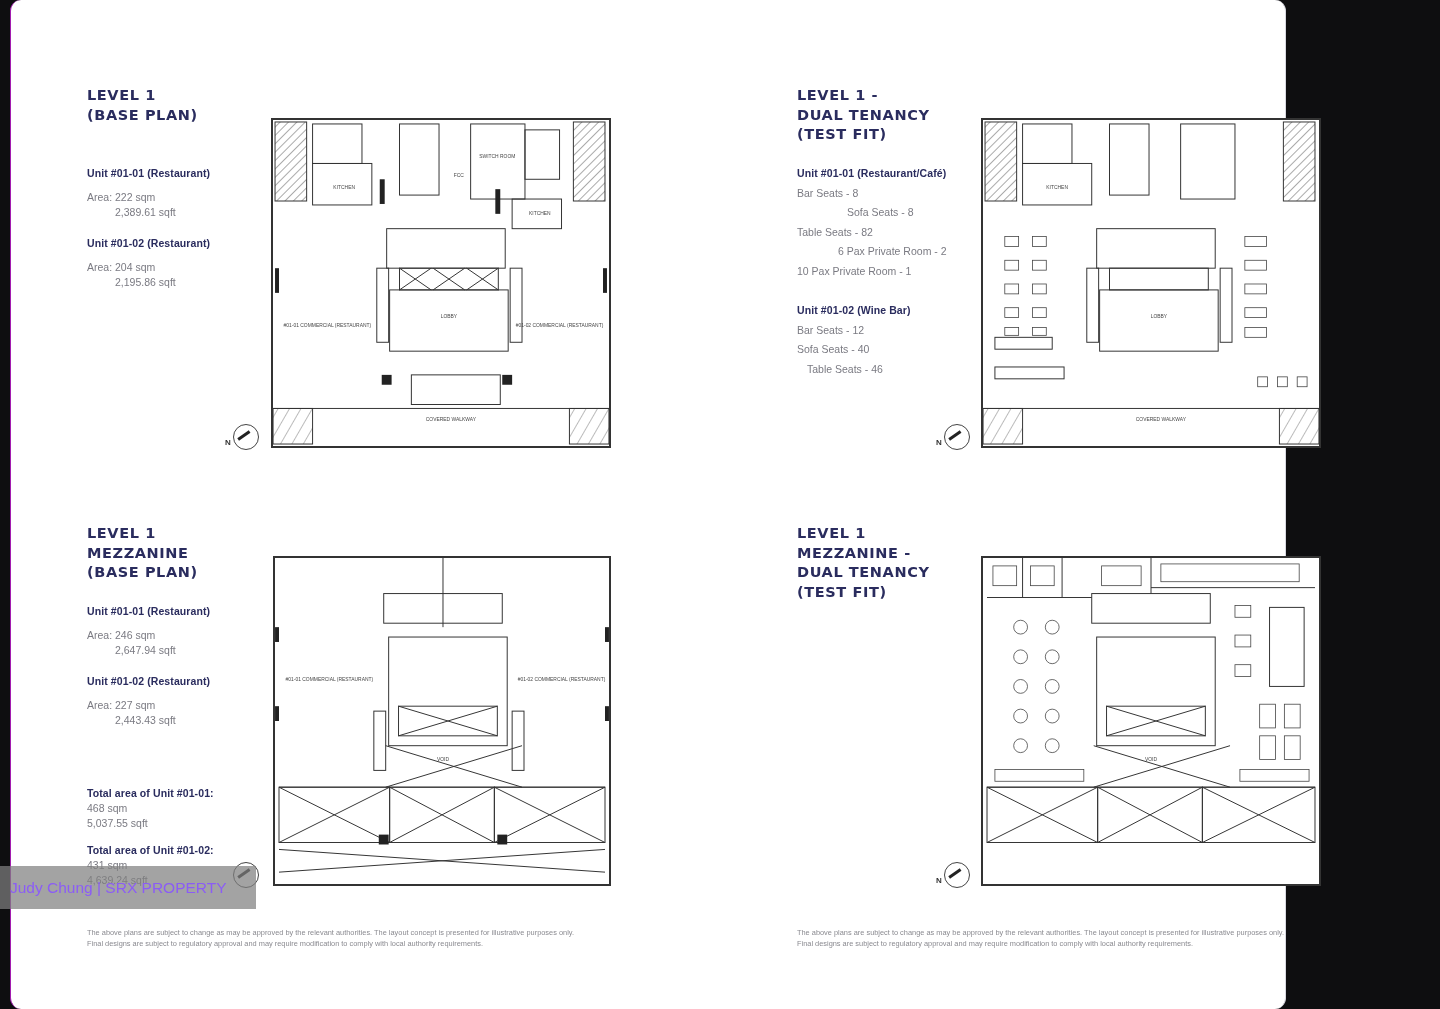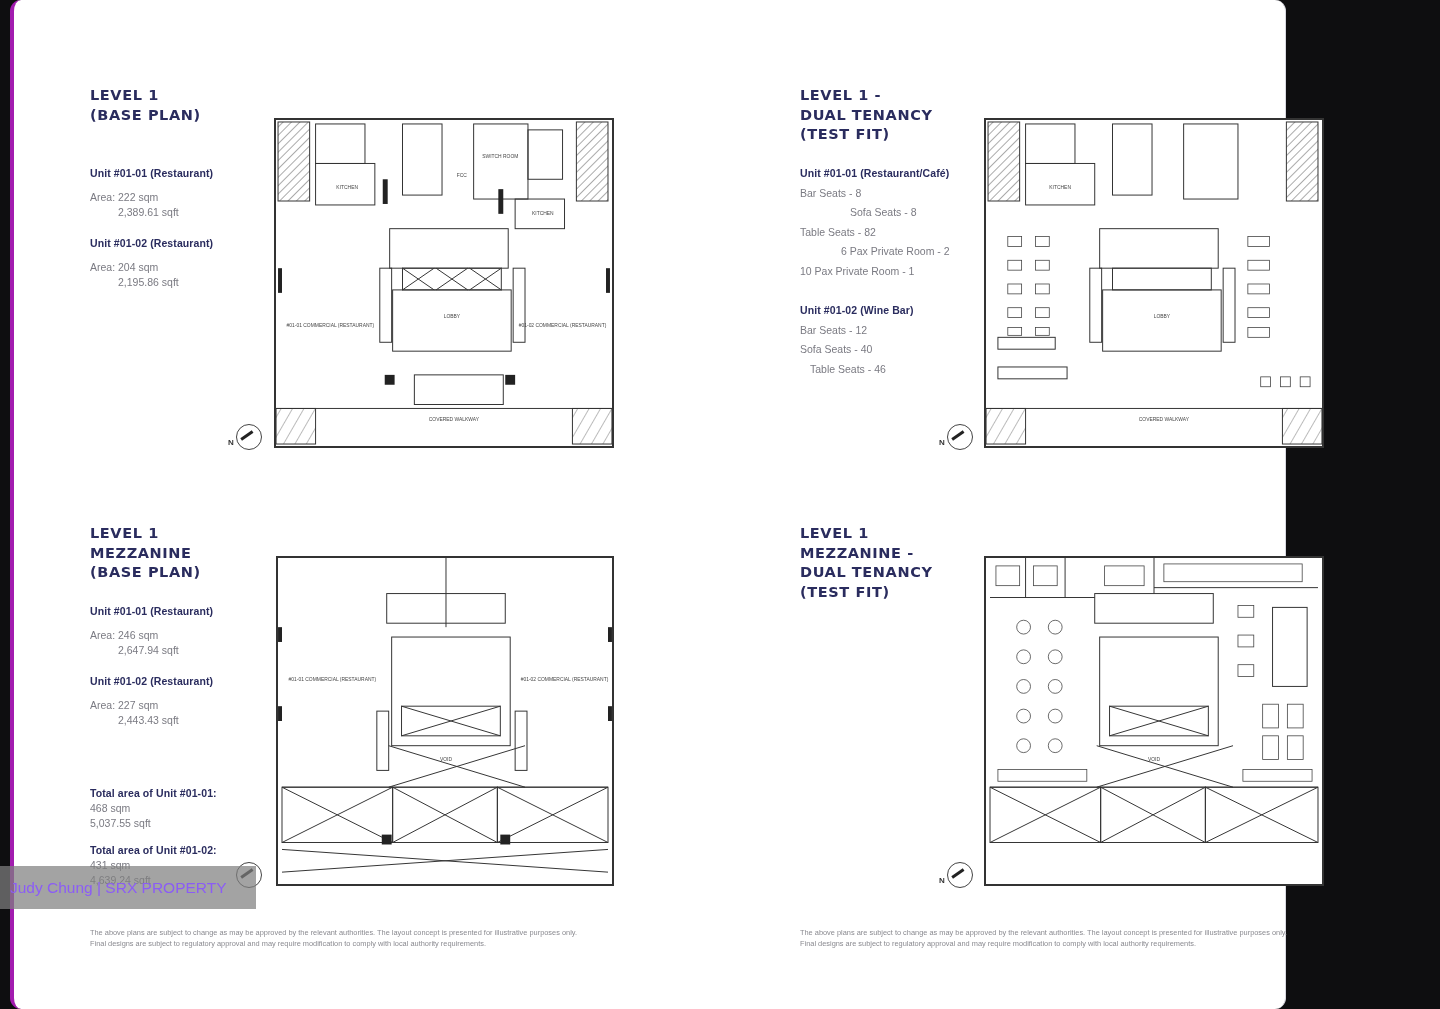--- a/index.html
+++ b/index.html
@@ -1,21 +1,21 @@
 <!DOCTYPE html>
 <html><head>
 <meta charset="utf-8">
 <style>
   * { box-sizing: border-box; margin: 0; padding: 0; }
   html, body { width: 1440px; height: 1009px; overflow: hidden; background: #0e0e10; }
   body { position: relative; font-family: "Liberation Sans", sans-serif; }
 
   .page {
     position: absolute; left: 10px; top: 0; width: 1276px; height: 1009px;
-    background: #ffffff; border-left: 4px solid #a21caf; border-right: 1px solid #d8d8e0; border-radius: 11px;
+    background: #ffffff; border-left: 1px solid #a21caf; border-right: 1px solid #d8d8e0; border-radius: 11px;
   }
   .title {
     position: absolute; color: #2a2c5e; font-family: "DejaVu Sans", sans-serif;
     font-weight: bold; font-size: 14.5px; line-height: 19.5px; letter-spacing: 0.6px;
     white-space: pre-line;
   }
   .unit-head {
     position: absolute; color: #2a2c5e; font-weight: bold; font-size: 10.5px; letter-spacing: 0.1px;
   }
   .txt { position: absolute; color: #7a7a82; font-size: 10.5px; }

